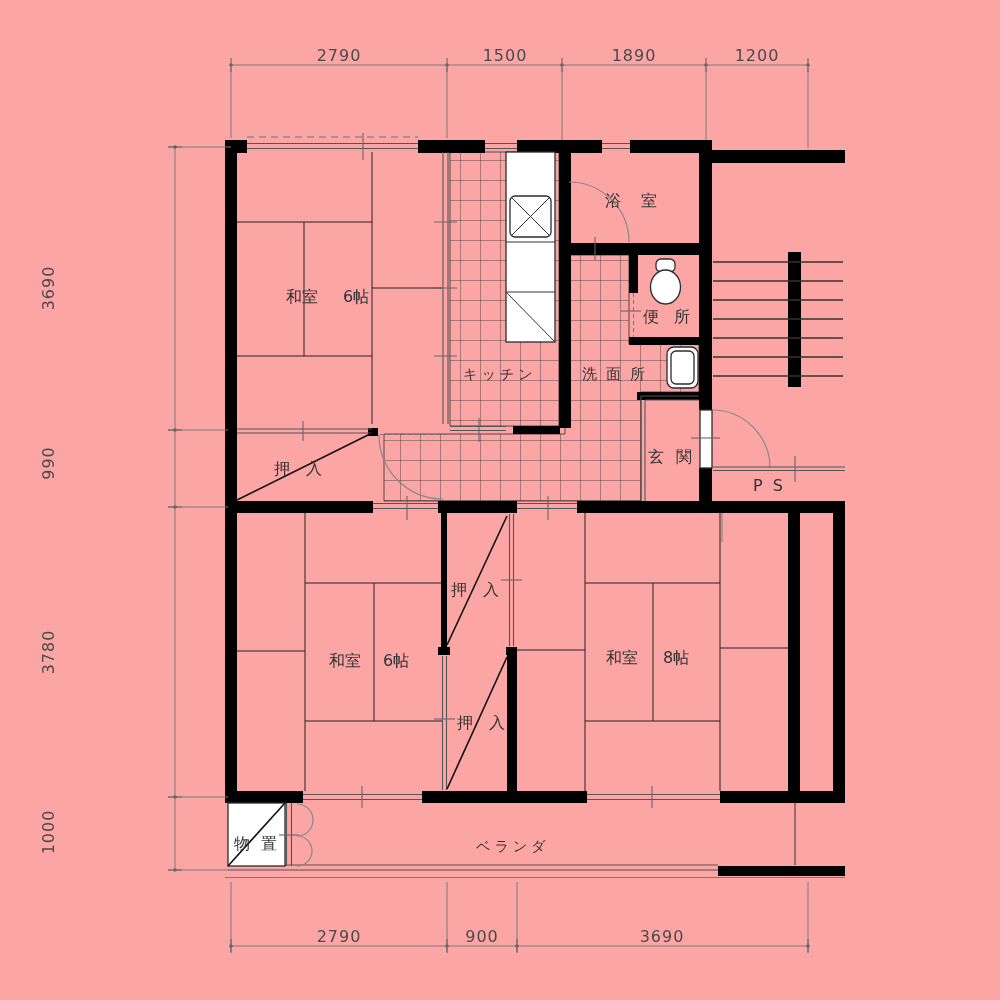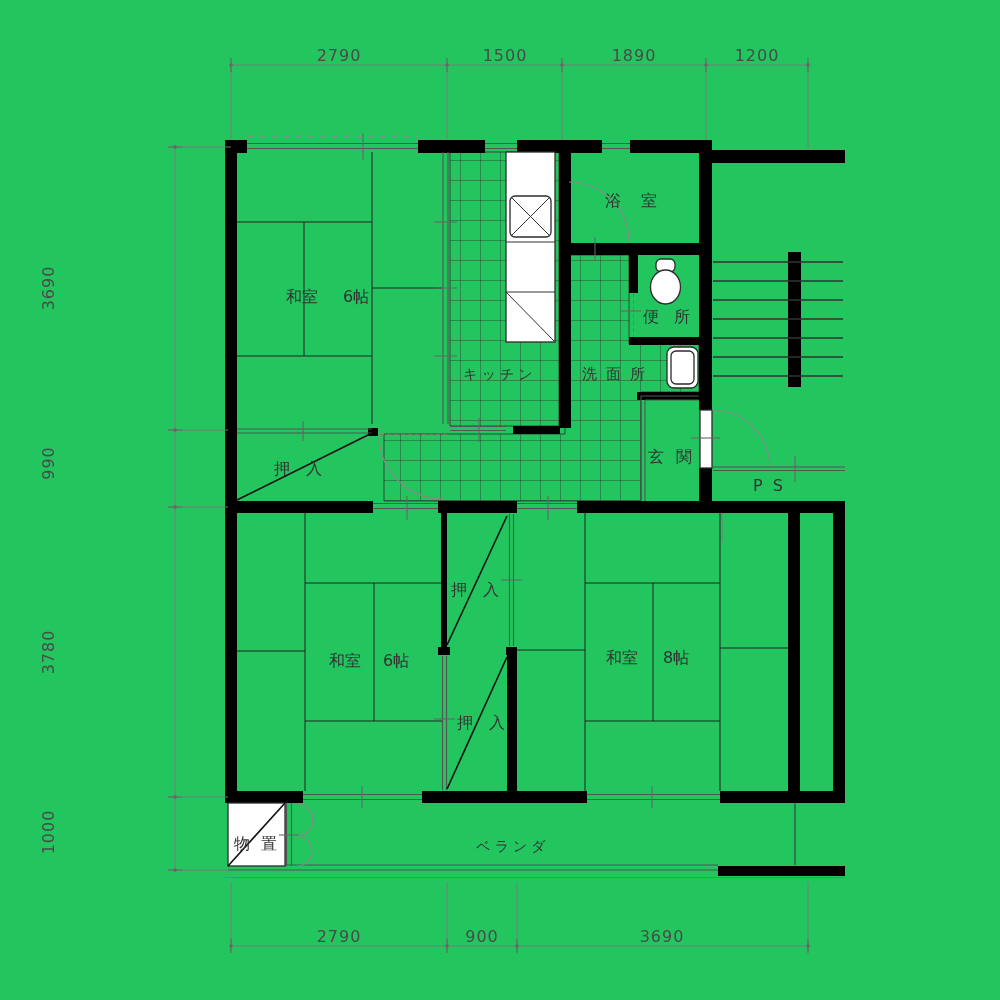--- a/index.html
+++ b/index.html
@@ -1,16 +1,16 @@
 <!DOCTYPE html>
 <html><head>
 <meta charset="utf-8">
 <style>
   html,body{margin:0;padding:0;background:#fff;}
-  #stage{position:relative;width:1000px;height:1000px;background:#22c55e;overflow:hidden;}
+  #stage{position:relative;width:1000px;height:1000px;background:#fca5a5;overflow:hidden;}
   svg{position:absolute;left:0;top:0;}
   text{font-family:"DejaVu Sans",sans-serif;fill:#3a3a3a;}
   .dimtxt{font-size:16px;fill:#4a4a4a;letter-spacing:1px;}
   .jp{font-size:16px;fill:#333;}
   .fs14{font-size:14px;}
   .fs15{font-size:15px;}
   .ls4{letter-spacing:4px;}
   .ls9{letter-spacing:9px;}
   .ls11{letter-spacing:11px;}
   .ls12{letter-spacing:12px;}

